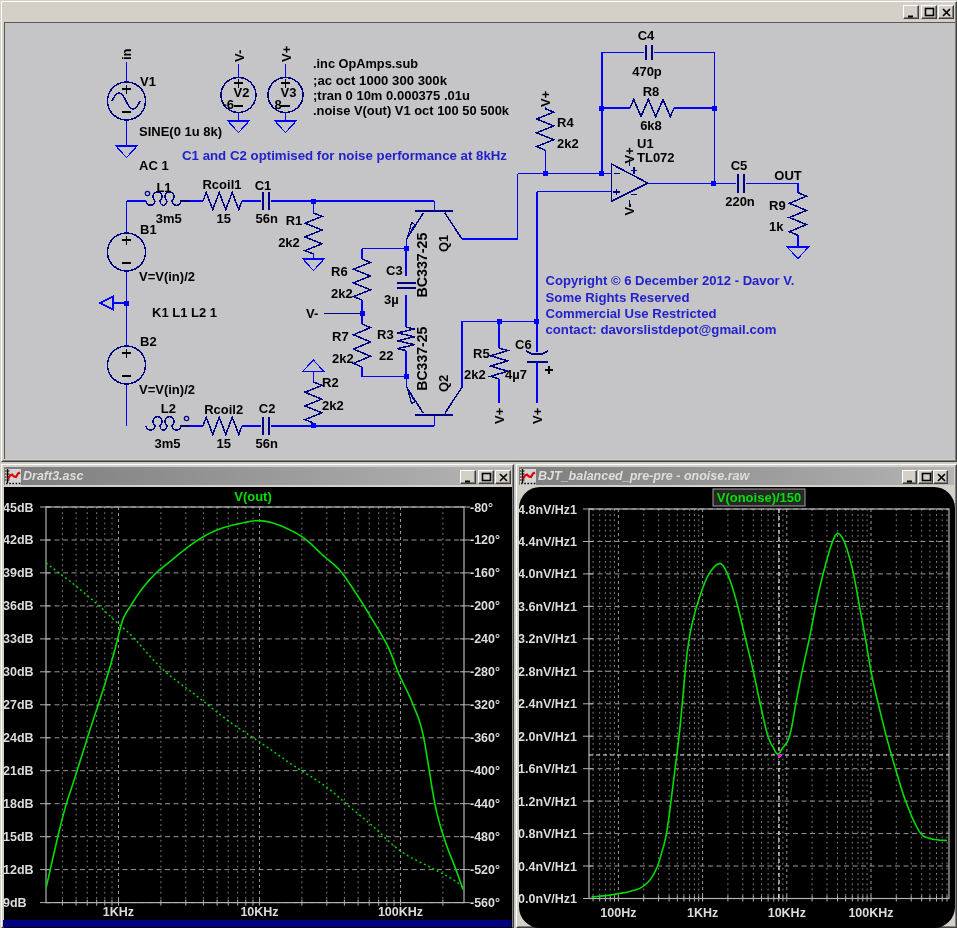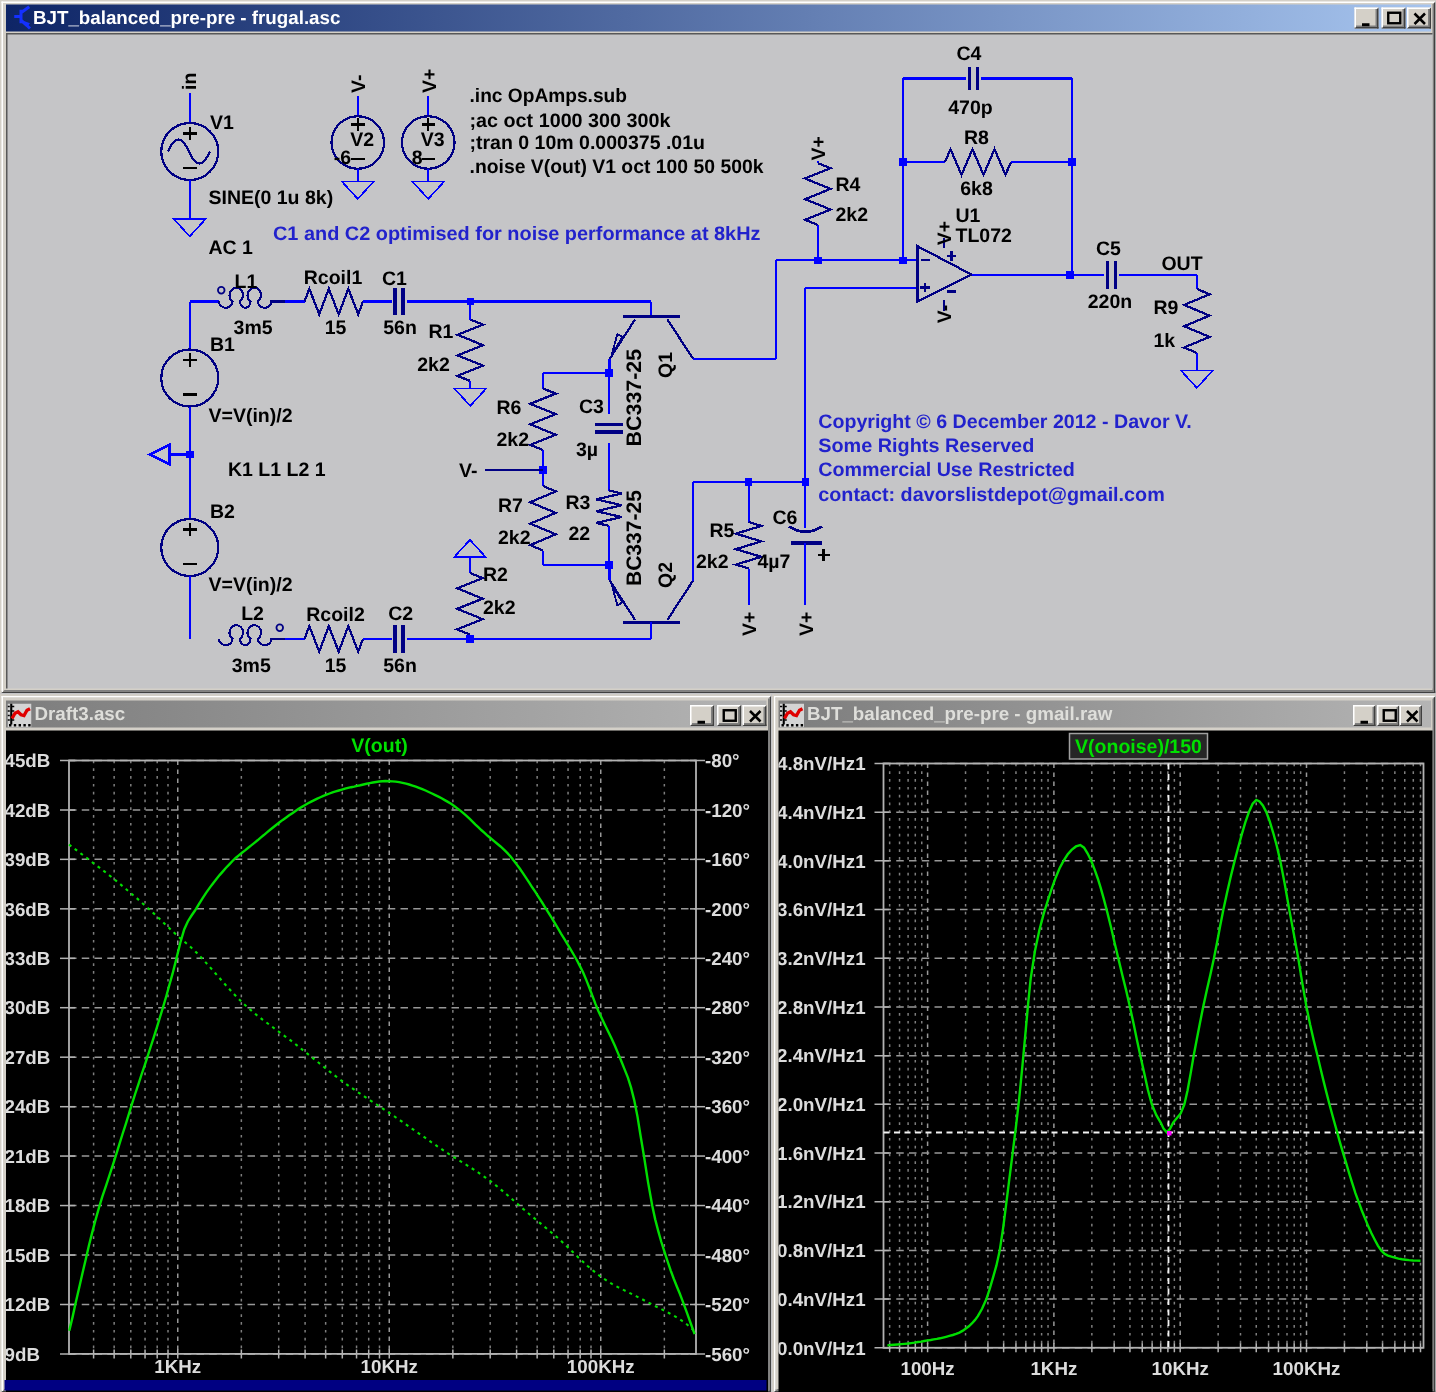--- a/index.html
+++ b/index.html
@@ -1,37 +1,30 @@
 <!DOCTYPE html>
 <html><head><meta charset="utf-8"><style>
 *{margin:0;padding:0;box-sizing:border-box;}
 body{width:957px;height:928px;position:relative;overflow:hidden;background:#C5C5C7;font-family:"Liberation Sans",sans-serif;}
 .win{position:absolute;background:#D4D0C8;border-top:1px solid #D4D0C8;border-left:1px solid #D4D0C8;}
 .frame{position:absolute;inset:0;border:1px solid;border-color:#FFFFFF #404040 #404040 #FFFFFF;pointer-events:none;}
 .frame2{position:absolute;inset:1px;border:1px solid;border-color:#D4D0C8 #808080 #808080 #D4D0C8;pointer-events:none;}
 .tb{position:absolute;left:3px;right:3px;top:3px;height:18px;}
 .tb.active{background:linear-gradient(90deg,#0E2566,#A6C4EE);}
-.tb.inactive{background:linear-gradient(90deg,#7D7D7D,#B4B4B4);}
+.tb.inactive{background:linear-gradient(90deg,#7D7D7D,#B4B4B4);font-style:italic;}
 .tbtxt{position:absolute;left:18px;top:2px;font-size:12.5px;font-weight:bold;color:#FFF;letter-spacing:0px;white-space:nowrap;}
 .tbtxt.in{color:#DEDEDA;left:19px;}
 .btn{position:absolute;width:16px;height:14px;background:#D4D0C8;border:1px solid;border-color:#FFFFFF #404040 #404040 #FFFFFF;box-shadow:inset -1px -1px 0 #808080;}
 .btn svg{display:block;}
 svg text{font-family:"Liberation Sans",sans-serif;}
 </style></head><body>
 
 <div class="win" style="left:0;top:0;width:957px;height:462px;">
   <div class="frame"></div>
     <div class="frame2"></div>
-  <div class="tb active" style="top:2px;">
-      <svg width="18" height="18" style="position:absolute;left:1px;top:0px;">
-        <path d="M9,3.5 L9,12.5 M4.5,8 L9,8 M9,5.5 L14.5,1.5 M9,10.5 L13,14 L15,16" fill="none" stroke="#1430FF" stroke-width="2"></path>
-        <path d="M11,11 L15,12.5 L13,15 Z" fill="#1430FF"></path>
-      </svg>
-      <div class="tbtxt">BJT_balanced_pre-pre - frugal.asc</div>
-    </div>
   <div style="position:absolute;left:3px;top:21px;width:951px;height:437px;background:#C5C5C7;border-left:1px solid #585858;border-top:1px solid #585858;">
   <svg width="950" height="436" shape-rendering="crispEdges">
 <line x1="121.5" y1="39" x2="121.5" y2="59" stroke="#0000FF" stroke-width="1.4"></line>
 <circle cx="121.5" cy="78" r="19" fill="none" stroke="#000084" stroke-width="1.5"></circle>
 <line x1="117.0" y1="66" x2="126.0" y2="66" stroke="#000000" stroke-width="1.5"></line>
 <line x1="121.5" y1="61.5" x2="121.5" y2="70.5" stroke="#000000" stroke-width="1.5"></line>
 <line x1="117.0" y1="89" x2="126.0" y2="89" stroke="#000000" stroke-width="1.5"></line>
 <path d="M107,78 q7,-16 14,0 q7,16 14,0" fill="none" stroke="#000084" stroke-width="1.5"></path>
 <text transform="translate(125.5,37) rotate(-90)" font-size="13" fill="#000000" text-anchor="start" font-weight="bold">in</text>
 <text x="135" y="63" font-size="13" fill="#000000" text-anchor="start" font-weight="bold">V1</text>
@@ -434,23 +427,23 @@
       <svg width="16" height="16" style="position:absolute;left:1px;top:2px;">
         <rect x="0" y="0" width="16" height="16" fill="#D4D4D4"></rect>
 <line x1="2.5" y1="0" x2="2.5" y2="14" stroke="#000" stroke-width="1.4"></line>
         <line x1="1" y1="14.5" x2="16" y2="14.5" stroke="#000" stroke-width="1.6" stroke-dasharray="1.6 1.6"></line>
 <line x1="0" y1="2" x2="5" y2="2" stroke="#000" stroke-width="1" stroke-dasharray="1.5 1.5"></line>
         <line x1="0" y1="5" x2="5" y2="5" stroke="#000" stroke-width="1" stroke-dasharray="1.5 1.5"></line>
         <line x1="0" y1="8" x2="5" y2="8" stroke="#000" stroke-width="1" stroke-dasharray="1.5 1.5"></line>
         <line x1="0" y1="11" x2="5" y2="11" stroke="#000" stroke-width="1" stroke-dasharray="1.5 1.5"></line>
 <path d="M3,10 L5,6.5 L7,5.5 L9,7.5 L11,8 L13,4.5 L15,3.5" fill="none" stroke="#E00000" stroke-width="2.2"></path>
       </svg>
-      <div class="tbtxt in">BJT_balanced_pre-pre - gmail.raw</div>
-    </div>
-  <div style="position:absolute;left:3px;top:23px;width:436px;height:441px;background:#000;">
+      <div class="tbtxt in">BJT_balanced_pre-pre - onoise.raw</div>
+    </div>
+  <div style="position:absolute;left:3px;top:23px;width:436px;height:441px;background:#000;border-radius:21px;">
   <svg width="436" height="441" viewBox="4 24 436 441">
 <line x1="74" y1="46.0" x2="434" y2="46.0" stroke="#989898" stroke-width="1" stroke-dasharray="5 3.5"></line>
 <line x1="74" y1="78.5" x2="434" y2="78.5" stroke="#989898" stroke-width="1" stroke-dasharray="5 3.5"></line>
 <line x1="74" y1="110.9" x2="434" y2="110.9" stroke="#989898" stroke-width="1" stroke-dasharray="5 3.5"></line>
 <line x1="74" y1="143.4" x2="434" y2="143.4" stroke="#989898" stroke-width="1" stroke-dasharray="5 3.5"></line>
 <line x1="74" y1="175.8" x2="434" y2="175.8" stroke="#989898" stroke-width="1" stroke-dasharray="5 3.5"></line>
 <line x1="74" y1="208.3" x2="434" y2="208.3" stroke="#989898" stroke-width="1" stroke-dasharray="5 3.5"></line>
 <line x1="74" y1="240.8" x2="434" y2="240.8" stroke="#989898" stroke-width="1" stroke-dasharray="5 3.5"></line>
 <line x1="74" y1="273.2" x2="434" y2="273.2" stroke="#989898" stroke-width="1" stroke-dasharray="5 3.5"></line>
 <line x1="74" y1="305.7" x2="434" y2="305.7" stroke="#989898" stroke-width="1" stroke-dasharray="5 3.5"></line>

